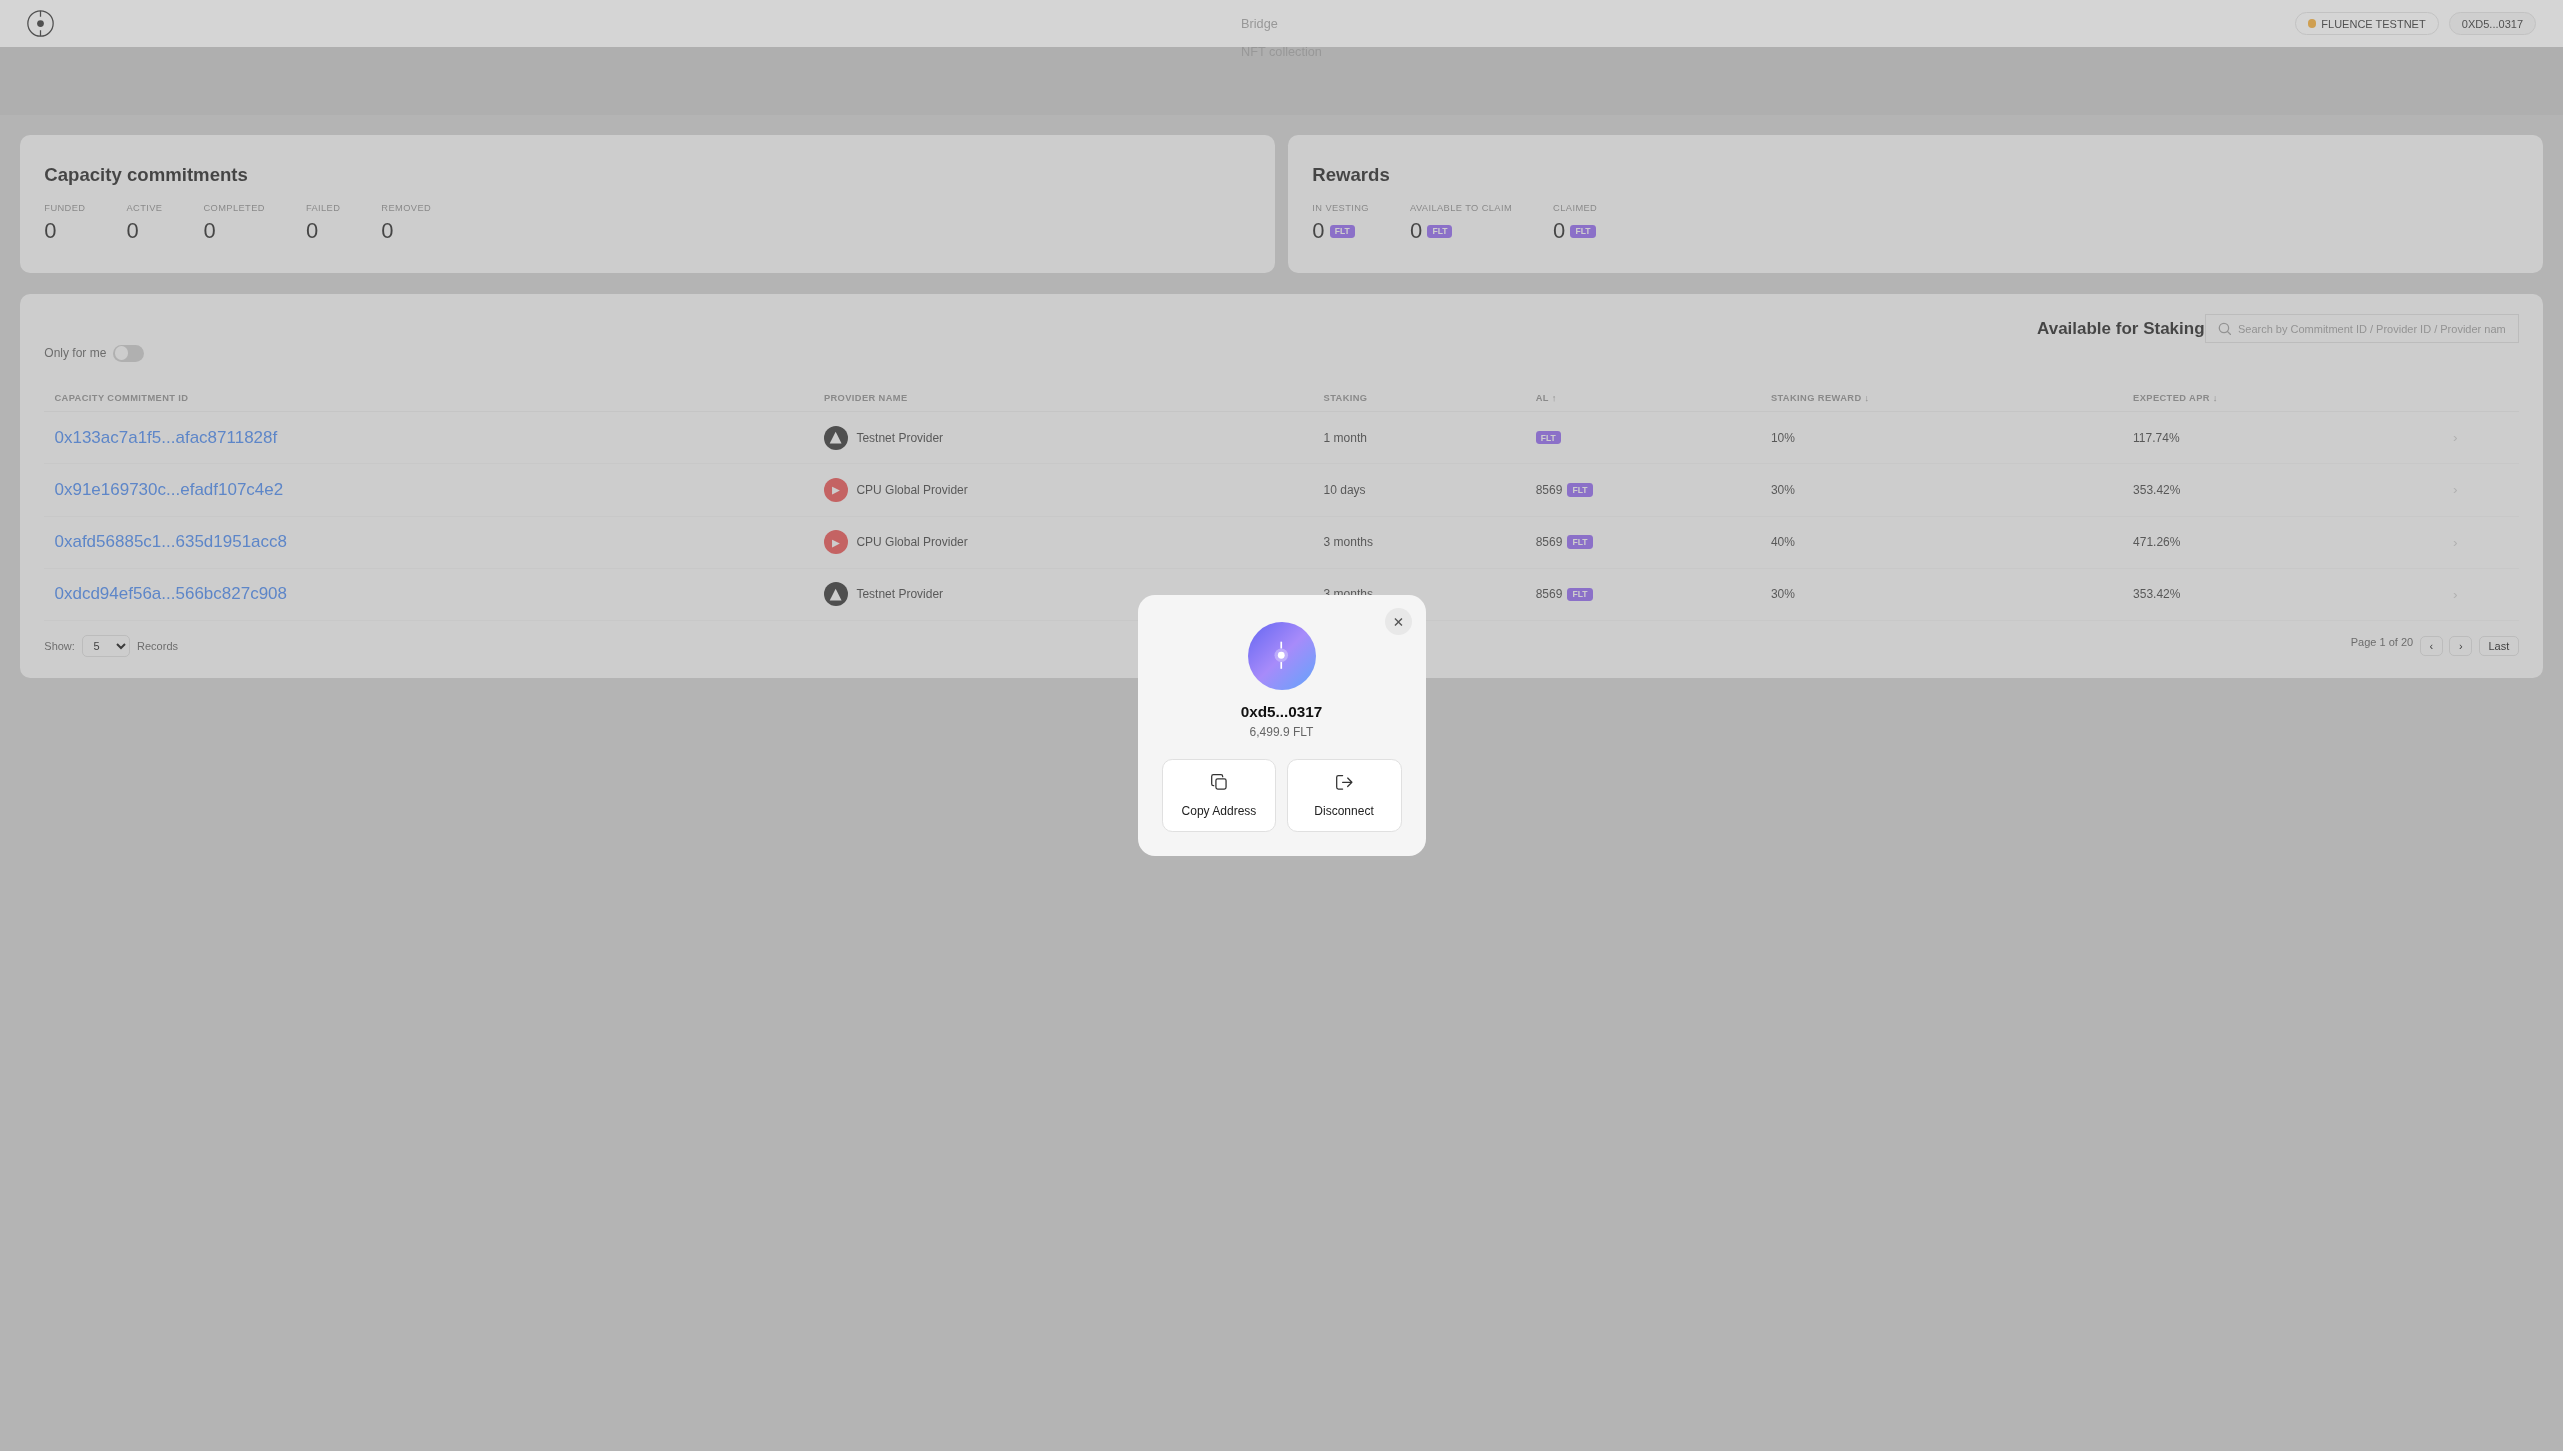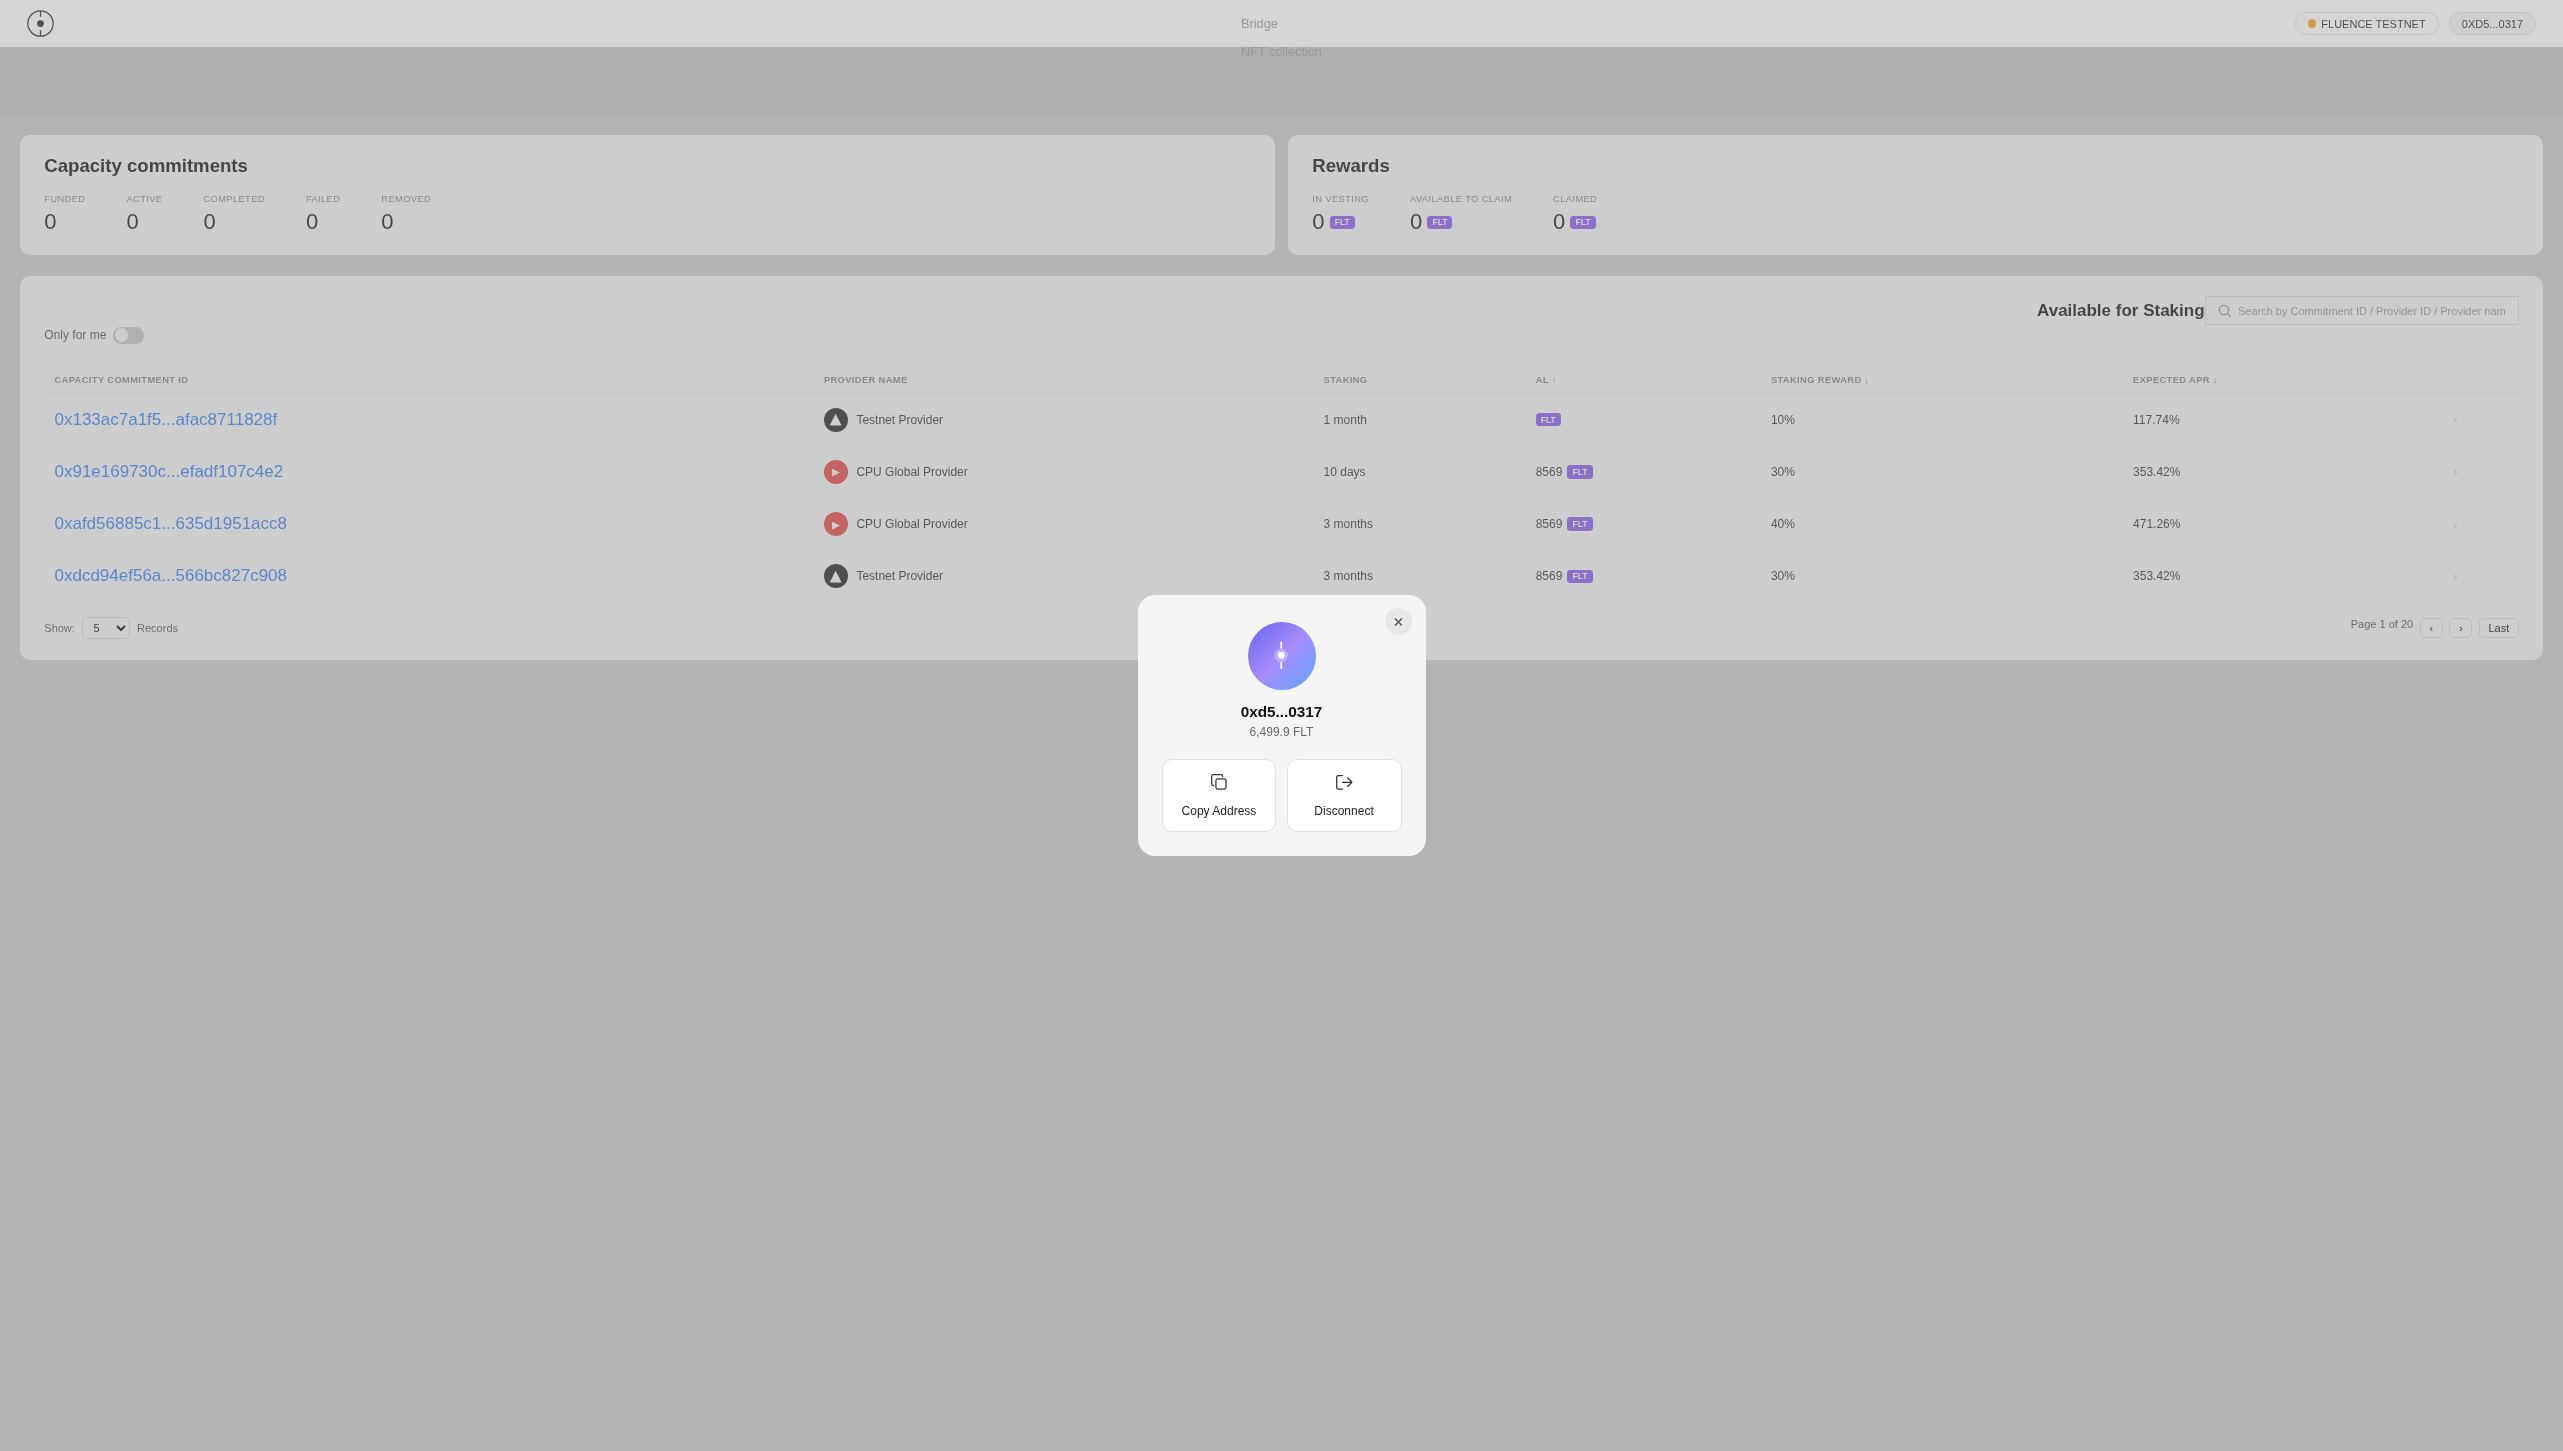--- a/index.html
+++ b/index.html
@@ -90,21 +90,21 @@
 
     
     .stats-row {
       display: flex;
       gap: 13.6px;
       margin-bottom: 20.3px;
     }
     .stats-card {
       background: #fff;
       border-radius: 10.2px;
-      padding: 20px 24px;
+      padding: 29px 24px;
       flex: 1;
     }
     .stats-card h2 {
       font-size: 18.6px;
       font-weight: 600;
       margin-bottom: 17px;
       color: #111;
     }
     .stats-grid {
       display: flex;

